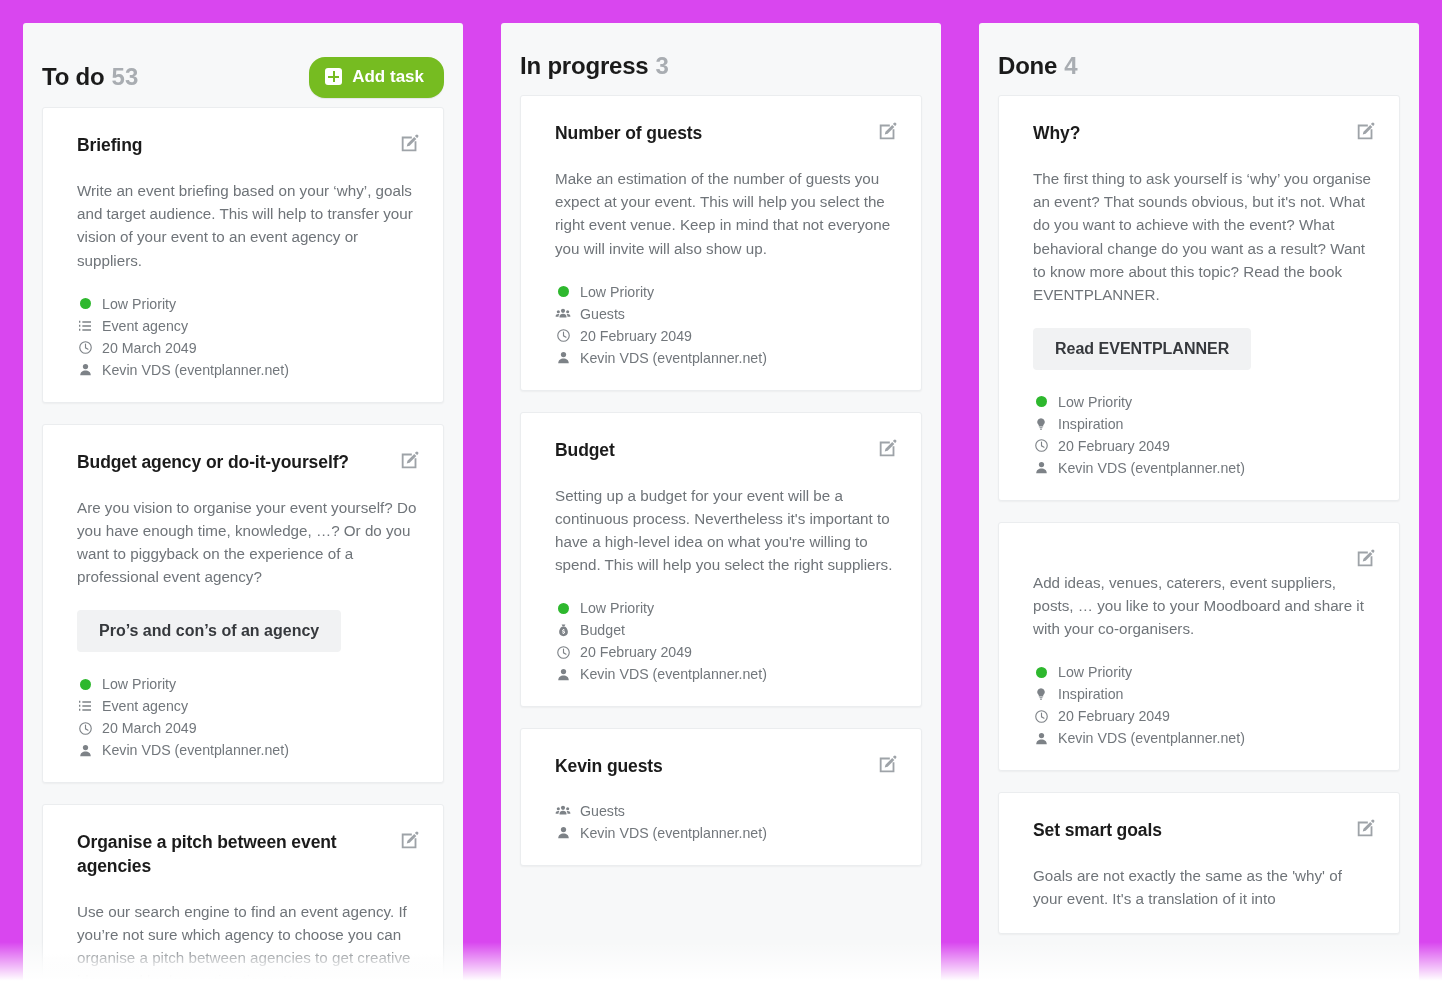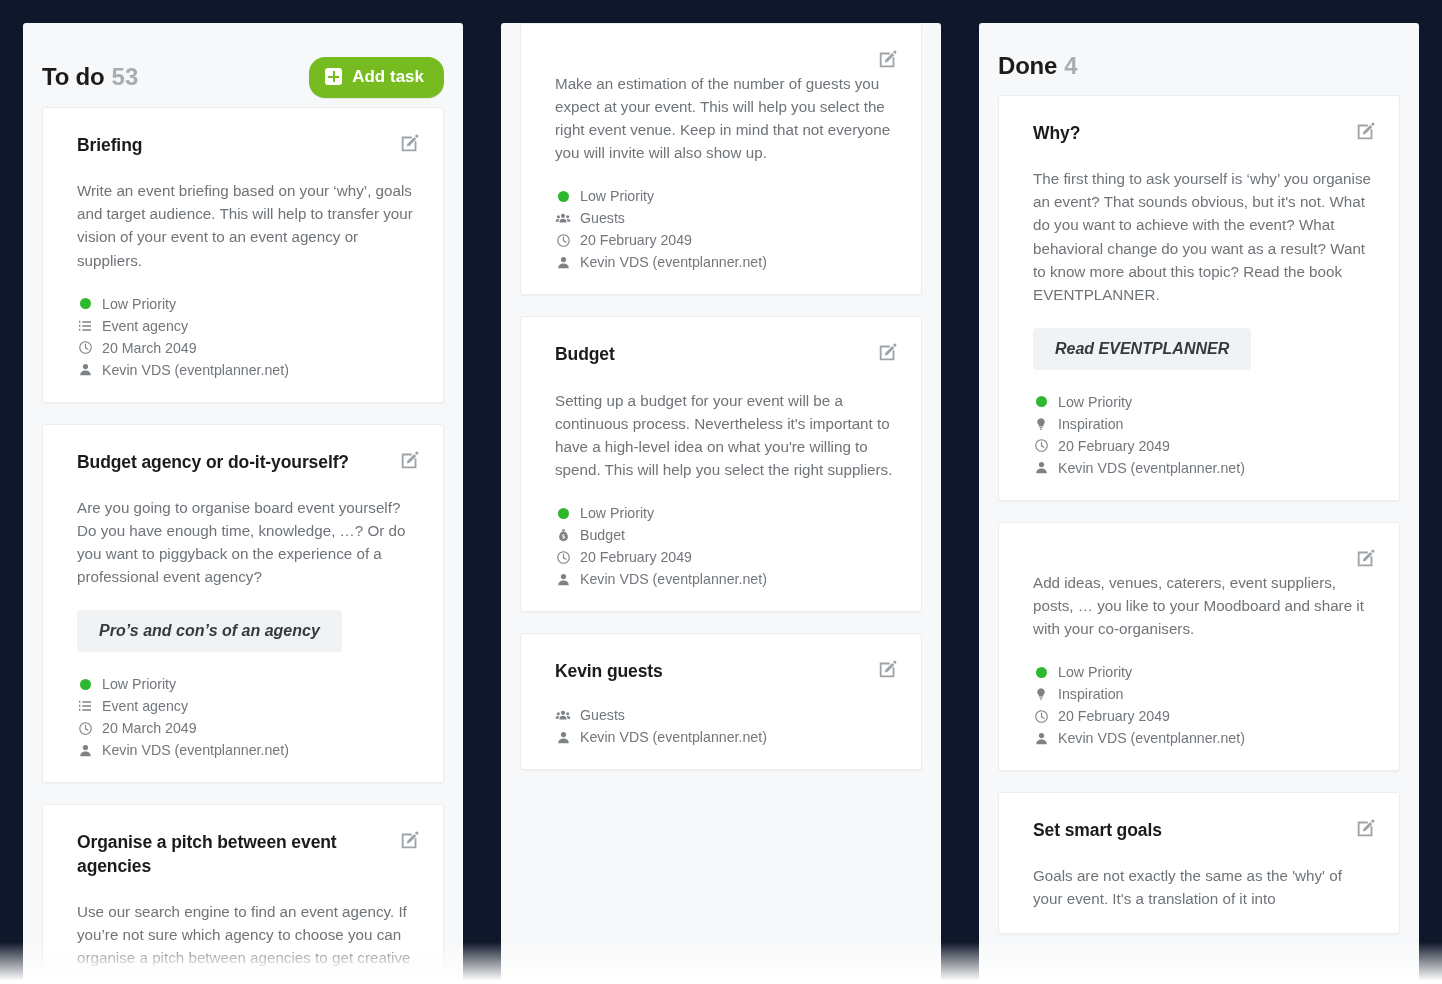--- a/index.html
+++ b/index.html
@@ -12,21 +12,21 @@
     overflow: hidden;
   }
 
   .board {
     display: flex;
     align-items: flex-end;
     width: 1442px;
     height: 984px;
     padding: 23px 23px 0 23px;
     gap: 38px;
-    background: #0f172a;
+    background: #d946ef;
   }
 
   .column {
     position: relative;
     flex: 1 1 0;
     min-width: 0;
     background: #f7f8f9;
     border-radius: 3px;
     padding: 0 19px 0 19px;
     height: 961px;
@@ -118,21 +118,20 @@
     margin-top: 22px;
     background: #f1f2f3;
     border: none;
     border-radius: 4px;
     padding: 12px 22px;
     font-size: 16px;
     font-weight: bold;
     color: #36393d;
     font-family: "Liberation Sans", sans-serif;
     cursor: pointer;
-    font-style: italic;
   }
 
   .meta { margin-top: 22px; display: flex; flex-direction: column; gap: 2px; }
   .meta-row {
     display: flex;
     align-items: center;
     gap: 9px;
     font-size: 14.2px;
     color: #72777c;
     line-height: 20px;
@@ -238,21 +237,21 @@
         </div>
       </article>
 
       <article class="card">
         <svg class="edit-icon" viewBox="0 0 24 24">
           <path d="M3 5h11v2H5v12h12v-9h2v11H3z" fill="#9ea3a8"></path>
           <path d="M20.7 3.3a1.6 1.6 0 0 0-2.3 0l-1 1 2.3 2.3 1-1a1.6 1.6 0 0 0 0-2.3z" fill="#9ea3a8"></path>
           <path d="M16.6 5.4 9.3 12.7l-.9 3.2 3.2-.9 7.3-7.3z" fill="#9ea3a8"></path>
         </svg>
         <h3 class="card-title">Budget agency or do-it-yourself?</h3>
-        <p class="card-desc">Are you going to organise board event yourself? Do you have enough time, knowledge, …? Or do you want to piggyback on the experience of a professional event agency?</p>
+        <p class="card-desc">Are you vision to organise your event yourself? Do you have enough time, knowledge, …? Or do you want to piggyback on the experience of a professional event agency?</p>
         <button class="card-cta">Pro’s and con’s of an agency</button>
         <div class="meta">
           <div class="meta-row">
             <span class="meta-icon">
                 <i class="dot low"></i>
               </span>
             <span>Low Priority</span>
           </div>
           <div class="meta-row">
             <span class="meta-icon">
@@ -292,29 +291,35 @@
         </svg>
         <h3 class="card-title">Organise a pitch between event agencies</h3>
         <p class="card-desc">Use our search engine to find an event agency. If you’re not sure which agency to choose you can organise a pitch between agencies to get creative ideas and budget estimations. Know</p>
       </article>
 
     </div>
     <div class="col-fade"></div>
   </section>
 
   <section class="column">
+    <div class="col-header compact">
+      <h2>
+        <span class="col-title">In progress</span><span class="col-count">3</span>
+      </h2>
+    </div>
 
     <div class="cards">
 
       <article class="card">
         <svg class="edit-icon" viewBox="0 0 24 24">
           <path d="M3 5h11v2H5v12h12v-9h2v11H3z" fill="#9ea3a8"></path>
           <path d="M20.7 3.3a1.6 1.6 0 0 0-2.3 0l-1 1 2.3 2.3 1-1a1.6 1.6 0 0 0 0-2.3z" fill="#9ea3a8"></path>
           <path d="M16.6 5.4 9.3 12.7l-.9 3.2 3.2-.9 7.3-7.3z" fill="#9ea3a8"></path>
         </svg>
+        <h3 class="card-title">Number of guests</h3>
         <p class="card-desc">Make an estimation of the number of guests you expect at your event. This will help you select the right event venue. Keep in mind that not everyone you will invite will also show up.</p>
         <div class="meta">
           <div class="meta-row">
             <span class="meta-icon">
                 <i class="dot low"></i>
               </span>
             <span>Low Priority</span>
           </div>
           <div class="meta-row">
             <span class="meta-icon">

